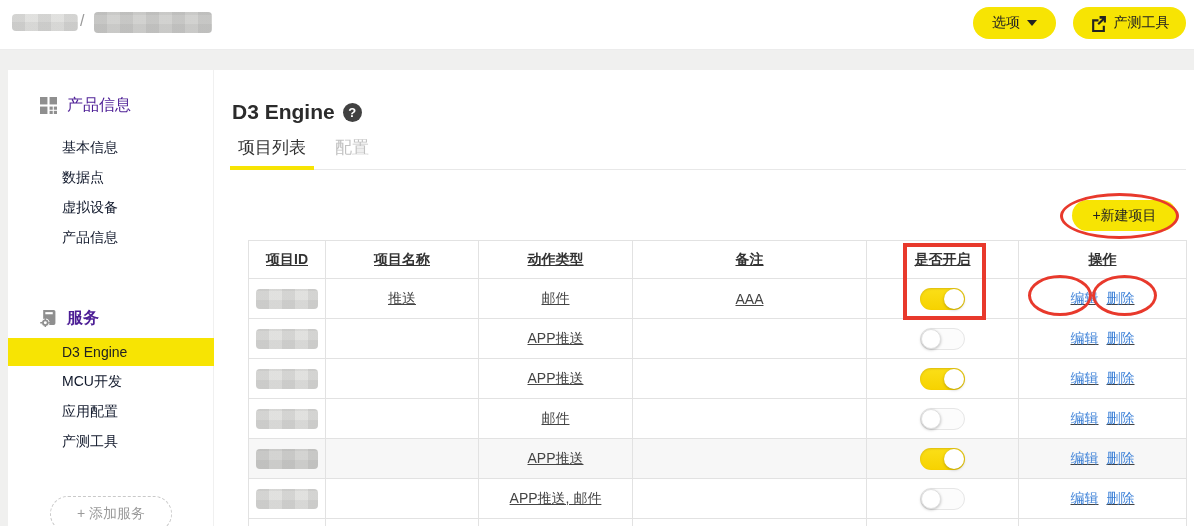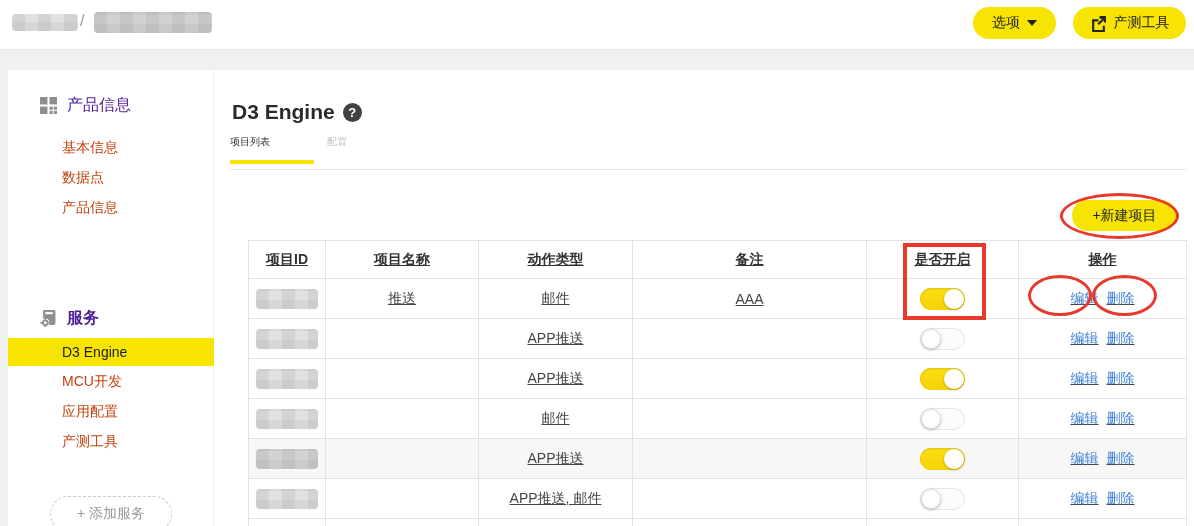--- a/index.html
+++ b/index.html
@@ -41,36 +41,36 @@
   
   .sidebar { position:absolute; left:0; top:0; width:206px; height:456px;
              border-right:1px solid #f0f0f0; background:#fff; }
   .side-section-header { position:absolute; left:32px; display:flex; align-items:center;
              gap:10px; color:#4c1d95; font-size:16px; }
   .sec-products { top:25px; }
   .sec-services { top:238px;font-weight:bold; }
   .side-items { position:absolute; left:0; width:206px; }
   .items-products { top:62px; }
   .items-services { top:268px; }
-  .side-item { height:30px; line-height:30px; padding-left:54px; color:#c2410c;
+  .side-item { height:30px; line-height:30px; padding-left:54px; color:#0f172a;
                font-size:14px; cursor:pointer; }
   .side-item.active { height:28px; line-height:28px; background:var(--brand,#f7e403); color:#222; }
   .add-service-btn { position:absolute; left:42px; top:426px; width:122px; height:36px;
                border:1px dashed #c9c9c9; border-radius:18px; background:#fff;
                color:#9a9a9a; font-size:14px; font-family:inherit; cursor:pointer; }
 
   
   .page-title { position:absolute; left:232px; top:100px; font-size:21px;
                 font-weight:bold; color:#2b2b2b; display:flex; align-items:center; gap:8px; }
   .help-icon { width:19px; height:19px; border-radius:50%; background:#414141; color:#fff;
                font-size:13px; font-weight:bold; display:inline-flex; align-items:center;
                justify-content:center; }
   .tabs-line { position:absolute; left:230px; top:169px; width:956px; height:1px; background:#e8e8e8; }
-  .tab { position:absolute; top:130px; height:34px; line-height:24px; text-align:left;
-         font-size:10px; cursor:pointer; }
+  .tab { position:absolute; top:136px; height:34px; line-height:24px; text-align:center;
+         font-size:17px; cursor:pointer; }
   .tab-projects { left:230px; width:84px; color:#333; border-bottom:4px solid var(--brand,#f7e403); }
   .tab-config { left:327px; width:50px; color:#c2c2c2; }
 
   .new-project-btn { position:absolute; left:1072px; top:200px; width:105px; height:31px;
          border-radius:16px; background:var(--brand,#f7e403); border:none; font-family:inherit;
          font-size:14px; color:#222; cursor:pointer; }
 
   
   table.projects { position:absolute; left:248px; top:240px; width:938px;
          border-collapse:collapse; table-layout:fixed; font-size:14px; background:#fff; }
@@ -138,20 +138,21 @@
           <rect x="9" y="9" width="3" height="3" fill="#8f8f8f"></rect>
           <rect x="13" y="9" width="3" height="3" fill="#8f8f8f"></rect>
           <rect x="9" y="13" width="3" height="3" fill="#8f8f8f"></rect>
           <rect x="13" y="13" width="3" height="3" fill="#8f8f8f"></rect>
         </svg>
         <span>产品信息</span>
       </div>
       <div class="side-items items-products">
           <div class="side-item">基本信息</div>
           <div class="side-item">数据点</div>
+          <div class="side-item">虚拟设备</div>
           <div class="side-item">产品信息</div>
         </div>
 
       <div class="side-section-header sec-services">
         <svg class="icon16" viewBox="0 0 16 16">
           <path d="M3 0 h10 a1.5 1.5 0 0 1 1.5 1.5 v11 a1.5 1.5 0 0 1 -1.5 1.5 h-10 Z" fill="#8f8f8f"></path>
           <rect x="5" y="2" width="7" height="2" fill="#fff"></rect>
           <circle cx="5" cy="12" r="3.6" fill="#8f8f8f" stroke="#fff" stroke-width="1"></circle>
           <circle cx="5" cy="12" r="1.4" fill="#fff"></circle>
           <rect x="4.3" y="7.6" width="1.4" height="2" fill="#8f8f8f"></rect>

